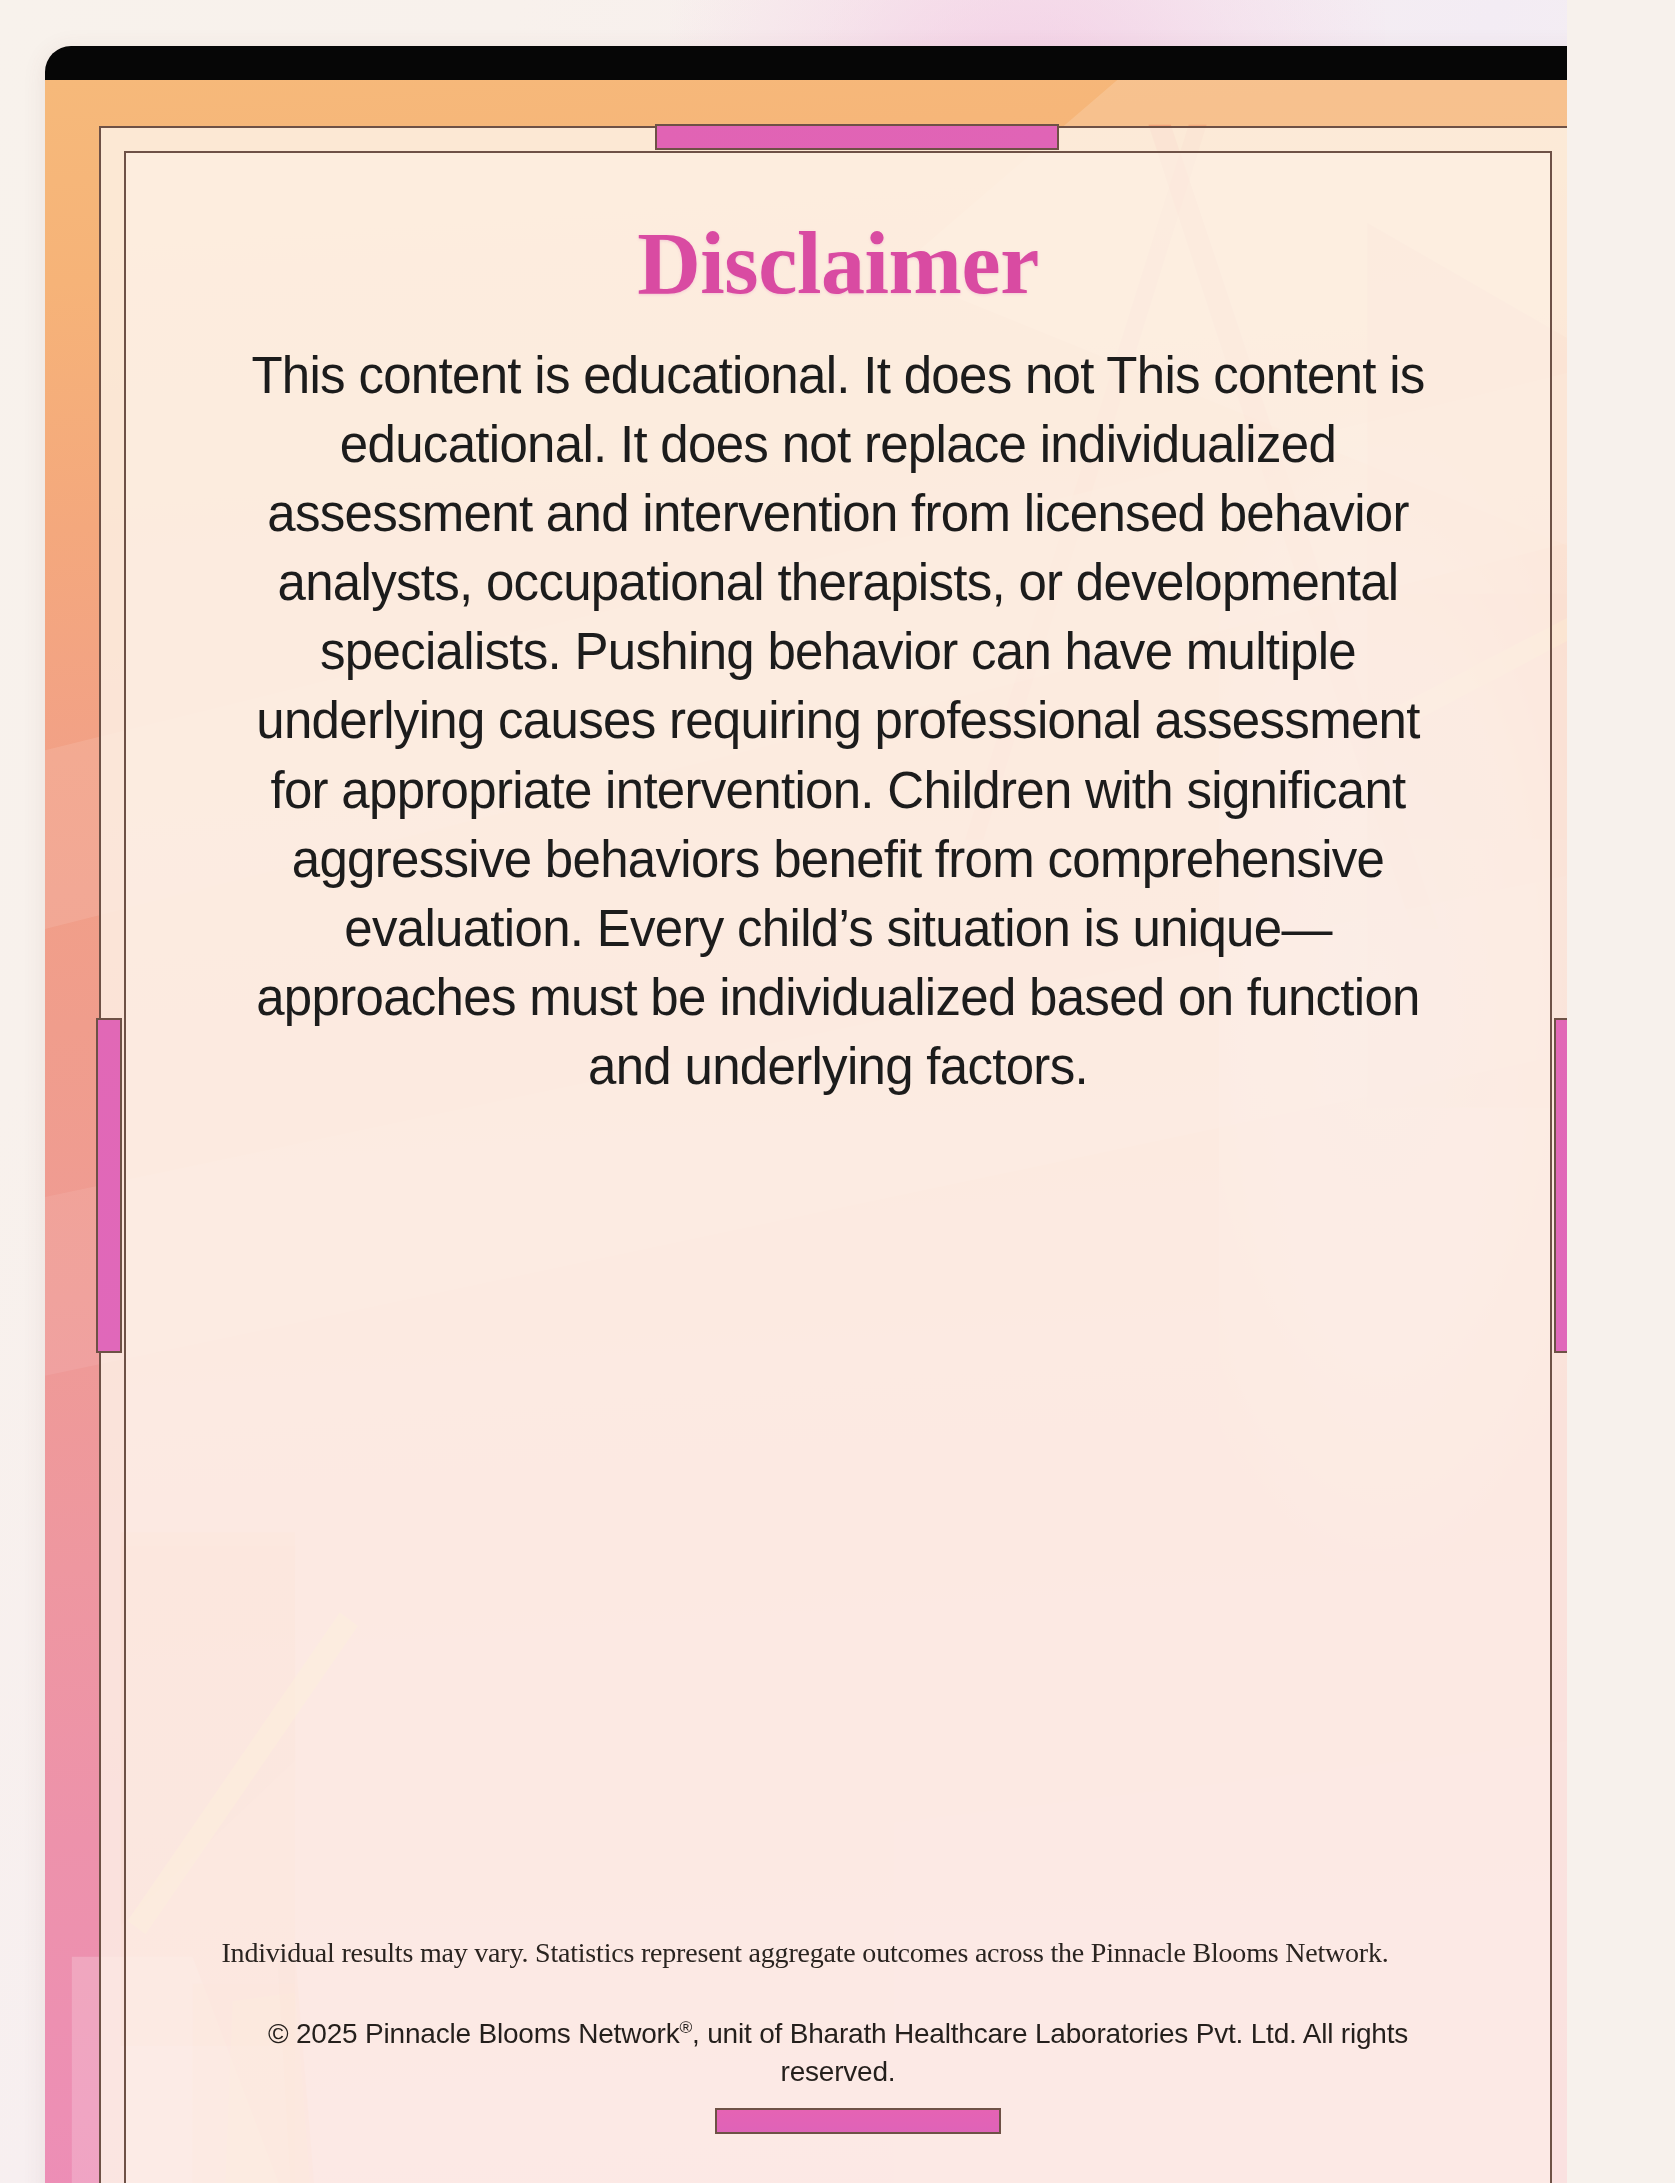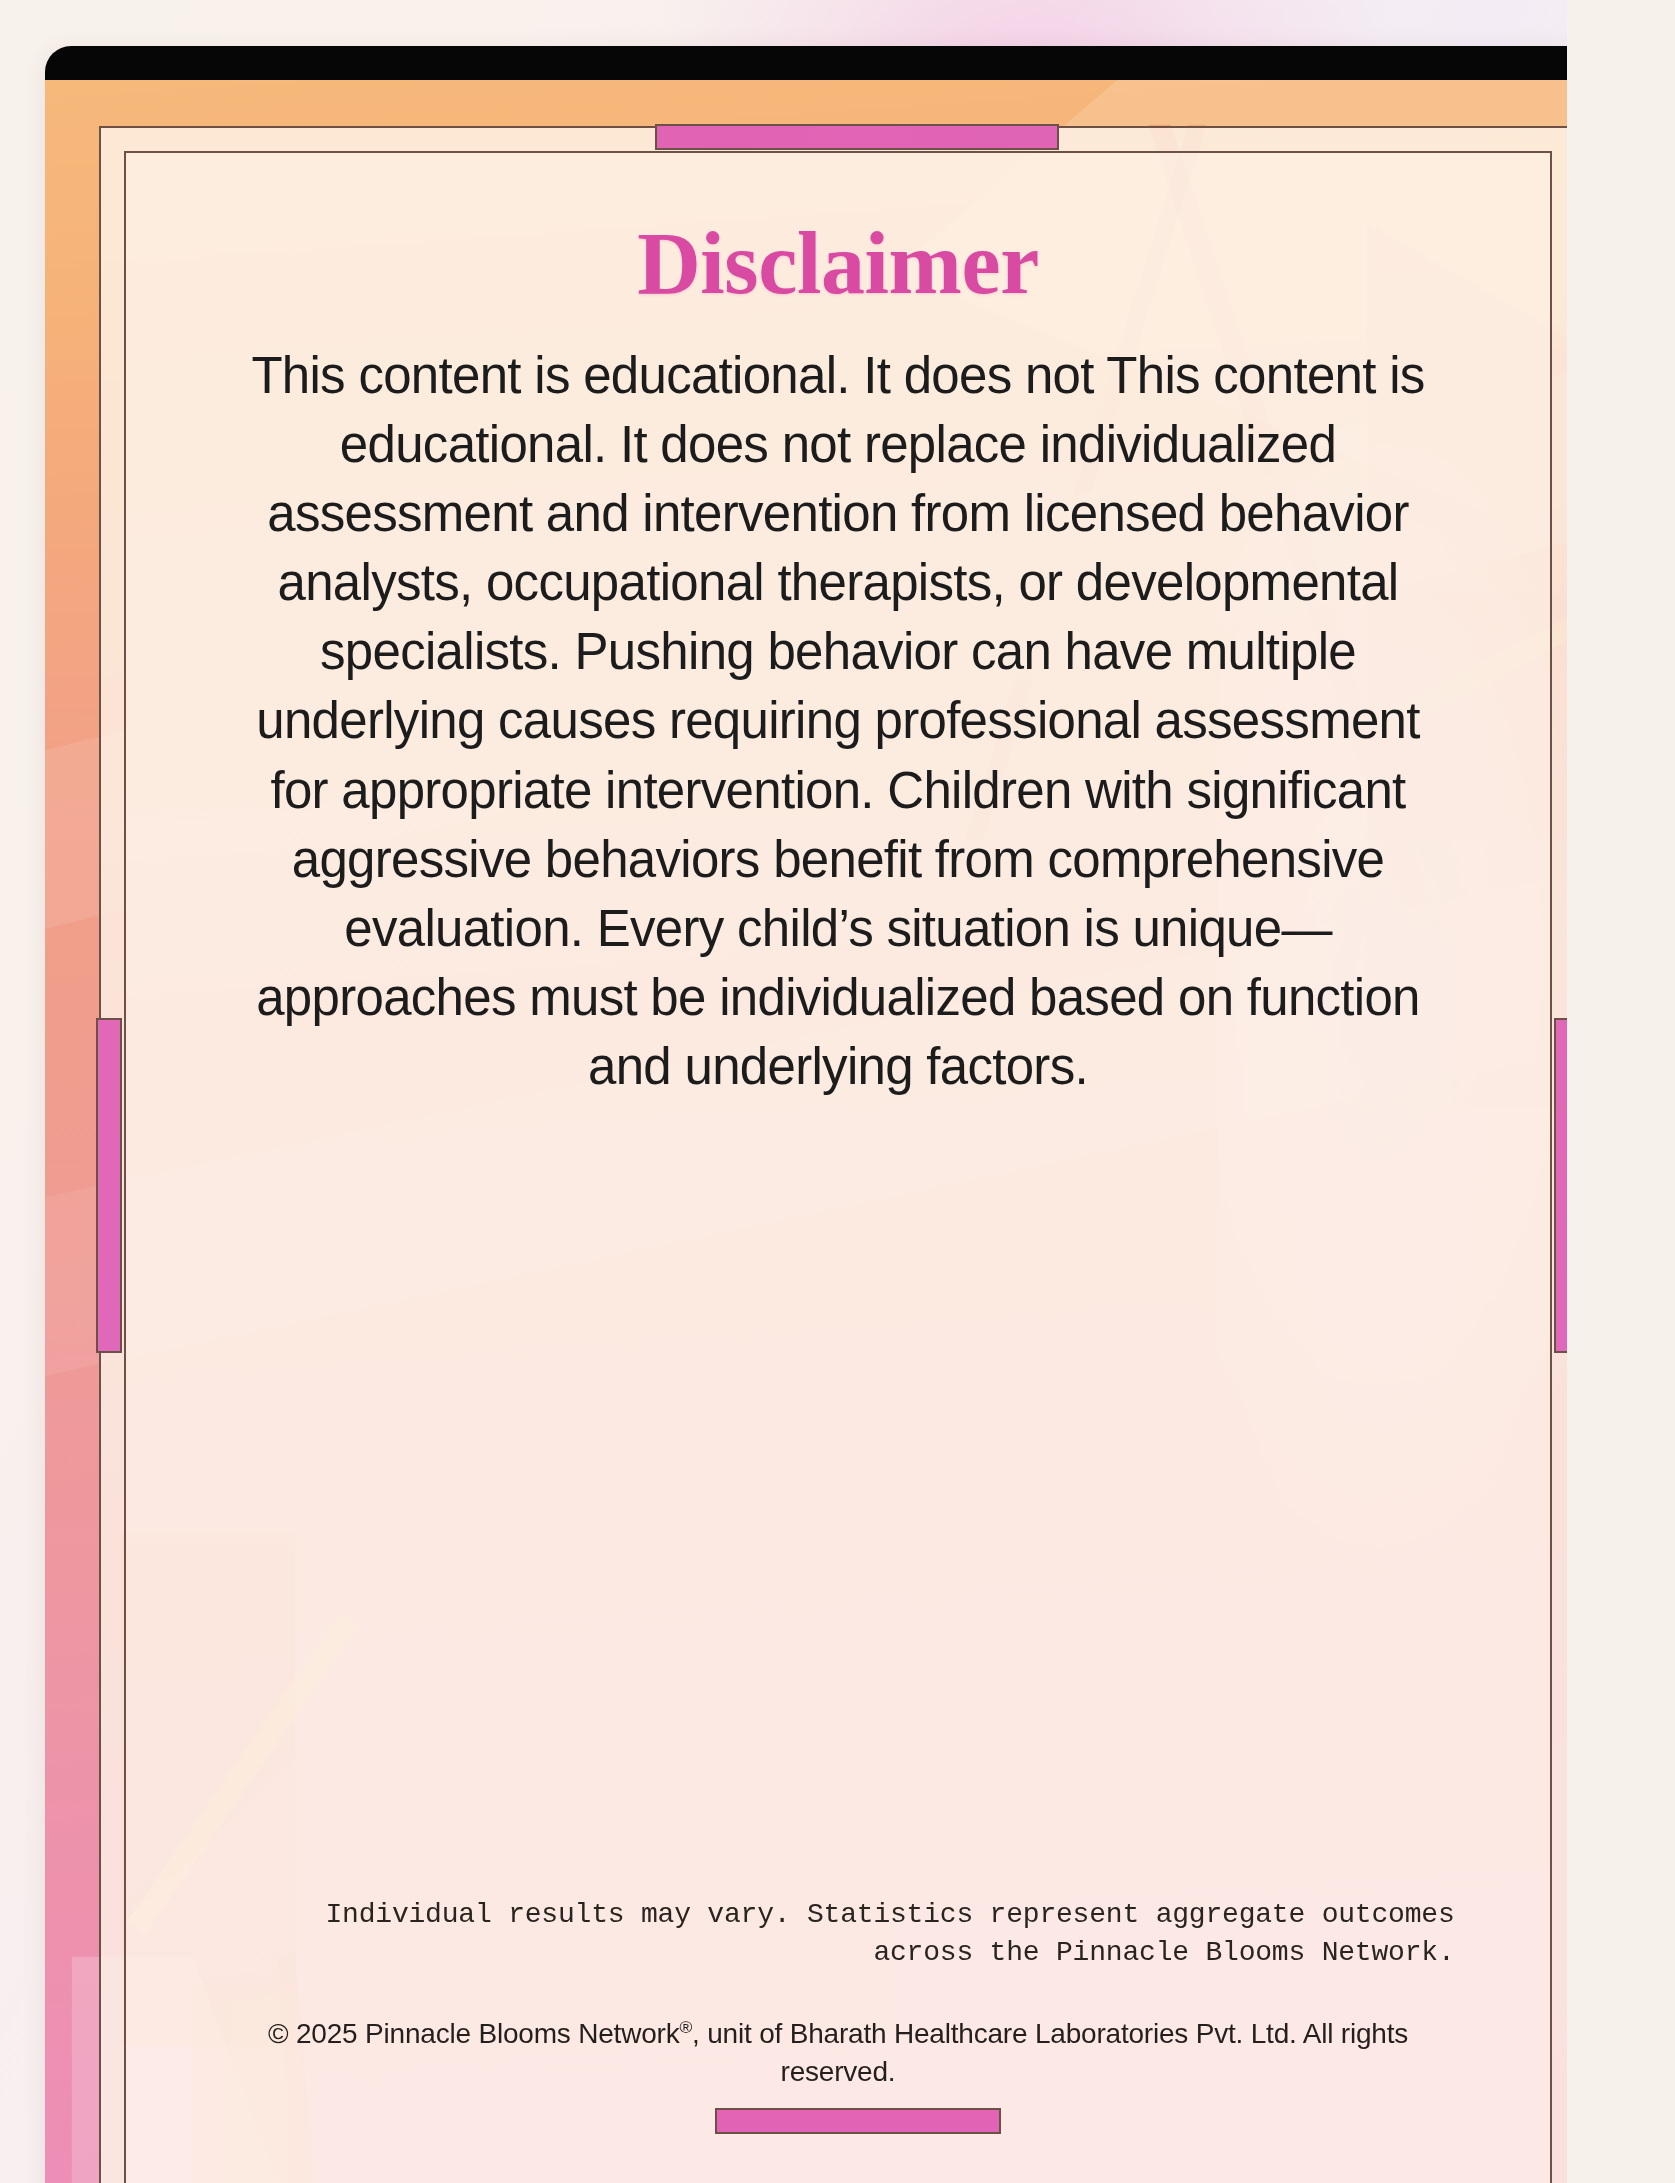--- a/index.html
+++ b/index.html
@@ -188,28 +188,27 @@
     font-weight: 400;
   }
 
   .footnotes {
     position: absolute;
     left: 54px;
     right: 54px;
     bottom: 143px;
   }
   .fineprint {
-    font-family: Liberation Mono, monospace;
+    font-family: Liberation Serif, serif;
     font-size: 28px;
     line-height: 1.38;
     color: #2a2420;
     margin: 0 auto;
     max-width: 1233px;
     letter-spacing: -0.2px;
-    text-align: right;
   }
   .copyright {
     font-family: "Liberation Sans", sans-serif;
     font-size: 28px;
     line-height: 1.38;
     color: #241f1c;
     margin: 42px auto 0 auto;
     max-width: 1162px;
     letter-spacing: -0.2px;
     text-align: center;

